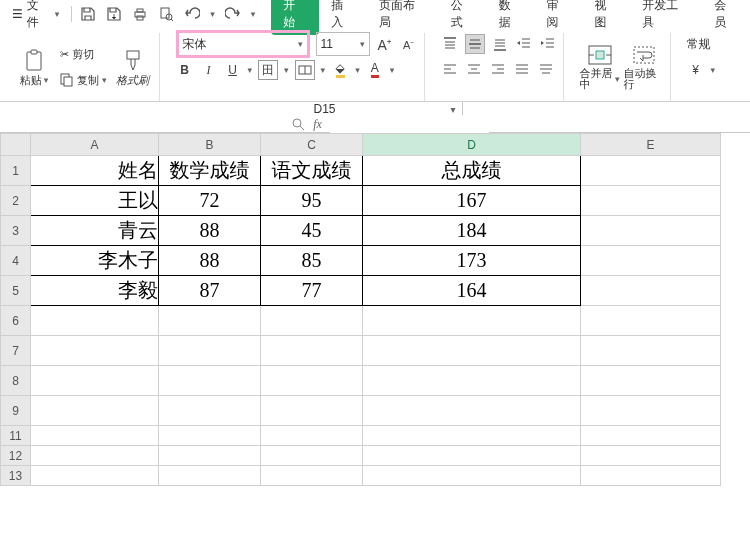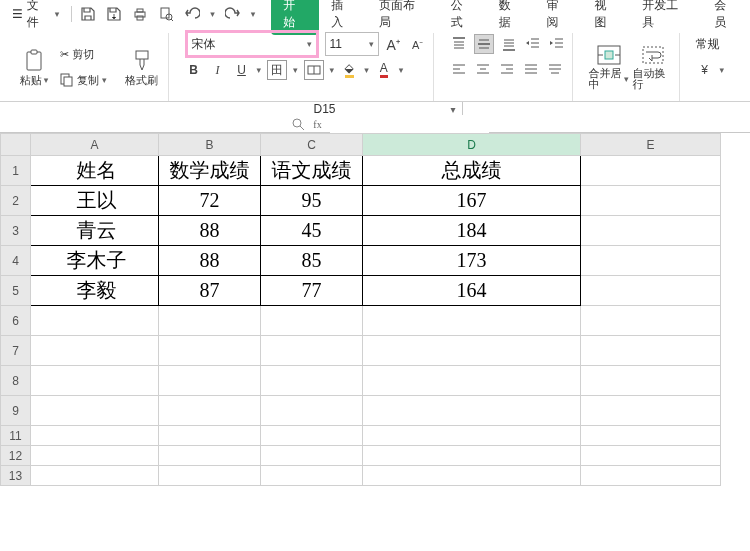--- a/index.html
+++ b/index.html
@@ -182,21 +182,22 @@
   .fx-area {
     display: flex;
     align-items: center;
     height: 100%;
     padding-left: 30px;
     gap: 8px;
     flex: 1;
   }
   .fx-icon {
     font-family: "Times New Roman", serif;
-    font-size: 10px;
+    font-style: italic;
+    font-size: 12px;
     color: #666;
     display:flex; align-items:center; gap:4px;
   }
   .formula-input {
     flex: 1;
     height: 100%;
     border: none;
     outline: none;
     font-size: 12px;
   }
@@ -243,21 +244,21 @@
   td.cell {
     background: #fff;
     height: 30px;
     font-family: "SimSun","宋体", serif;
     font-size: 20px;
     color: #000;
     text-align: center;
     vertical-align: middle;
     position: relative;
   }
-  td.cell.left { text-align: center; padding-left: 4px;}
+  td.cell.left { text-align: right; padding-left: 4px;}
   td.cell.bordered {
     border: 1px solid #000;
   }
   td.cell.short { height: 20px; font-size: 14px;}
   
   .cA { width: 128px; }
   .cB { width: 102px; }
   .cC { width: 102px; }
   .cD { width: 218px; }
   .cE { width: 140px; }
@@ -349,21 +350,21 @@
         <span>
           <svg width="14" height="14" viewBox="0 0 14 14">
               <rect x="1" y="1" width="8" height="10" fill="none" stroke="#555"></rect>
               <rect x="4" y="4" width="8" height="9" fill="#fff" stroke="#555"></rect>
             </svg>
         </span>
         <span>复制</span>
           <span class="file-caret">▾</span>
       </div>
     </div>
-    <div class="big-btn" style="margin-left:9px;">
+    <div class="big-btn" style="margin-left:0;font-style:italic;">
       <span class="bi">
         <svg width="22" height="24" viewBox="0 0 22 24">
             <rect x="5" y="2" width="12" height="8" fill="none" stroke="#555"></rect>
             <path d="M9 10v6l2 5 2-5v-6" fill="none" stroke="#555"></path>
           </svg>
       </span>
       <span class="lbl">格式刷</span>
     </div>
   </div>
 

